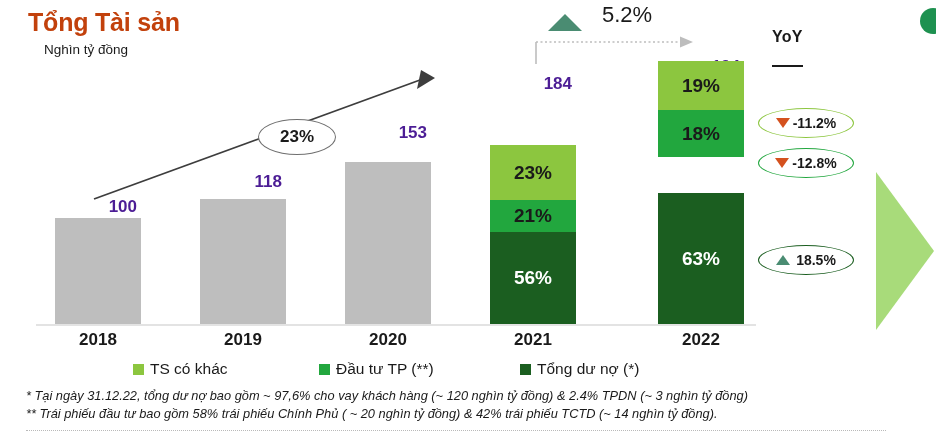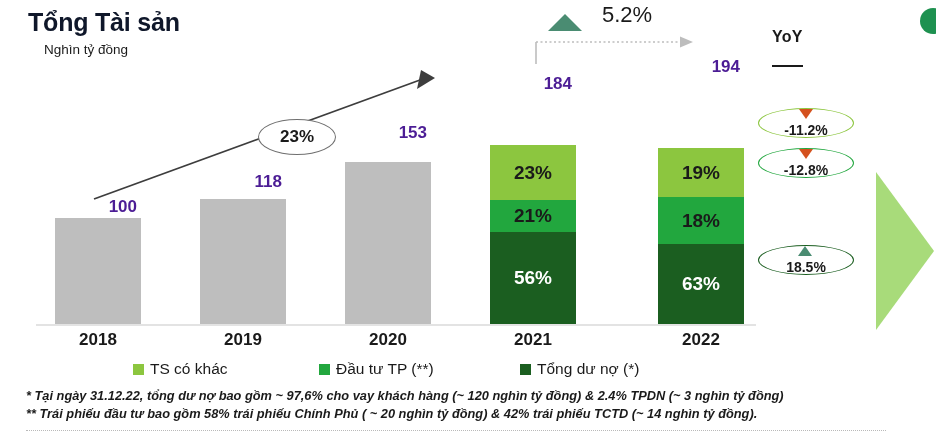--- a/index.html
+++ b/index.html
@@ -20,21 +20,21 @@
     width: 936px;
     height: 442px;
   }
   .abs { position: absolute; }
 
   
   .chart-title {
     left: 28px; top: 8px;
     font-size: 25px;
     font-weight: bold;
-    color: #0f172a;
+    color: #c2410c;
     letter-spacing: -0.2px;
     white-space: nowrap;
   }
   .chart-subtitle {
     left: 44px; top: 42px;
     font-size: 13.5px;
     color: #1a1a1a;
     white-space: nowrap;
   }
   .axis-line {
@@ -122,21 +122,20 @@
     background: #ffffff;
     display: flex;
     align-items: center;
     justify-content: center;
     gap: 3px;
     font-size: 14px;
     font-weight: bold;
     color: #1a1a1a;
     box-sizing: border-box;
     white-space: nowrap;
-    flex-direction: column;
   }
   .tri-down-sm {
     width: 0; height: 0;
     border-left: 7px solid transparent;
     border-right: 7px solid transparent;
     border-top: 10px solid #d4511e;
     flex: 0 0 auto;
   }
   .tri-up-sm {
     width: 0; height: 0;
@@ -174,21 +173,20 @@
     flex: 0 0 auto;
   }
 
   
   .footnote {
     left: 26px;
     font-size: 12.8px;
     font-style: italic;
     color: #1a1a1a;
     white-space: nowrap;
-    font-weight: bold;
   }
   .fn1 { top: 388px; }
   .fn2 { top: 406px; }
   .bottom-rule {
     left: 26px; top: 430px;
     width: 860px; height: 1px;
     border-top: 1px dotted #b9b9b9;
   }
 </style>
 </head>
@@ -241,21 +239,21 @@
     <div class="seg light" style="height:55px; background:#8CC63F;">23%</div>
     <div class="seg mid" style="height:32px; background:#22A73E;">21%</div>
     <div class="seg dark" style="height:92px; background:#1B5E20;">56%</div>
   </div>
   <div class="abs x-tick" style="left:478px;text-align:center;">2021</div>
 
   <div class="abs bar-total" style="left:630px; top:57px;">194</div>
   <div class="abs bar-col" style="left:658px;">
     <div class="seg light" style="height:49px; background:#8CC63F;">19%</div>
     <div class="seg mid" style="height:47px; background:#22A73E;">18%</div>
-    <div class="seg dark" style="height:80px; background:#1B5E20;">63%</div>
+    <div class="seg dark" style="height:131px; background:#1B5E20;margin-top:36px;">63%</div>
   </div>
   <div class="abs x-tick" style="left:646px;">2022</div>
 
   <div class="abs yoy-title">YoY</div>
 
   <div class="abs yoy-badge" style="left:758px; top:108px; border:1.8px solid #8CC63F;">
     <span class="tri-down-sm"></span>
     <span>-11.2%</span>
   </div>
 

